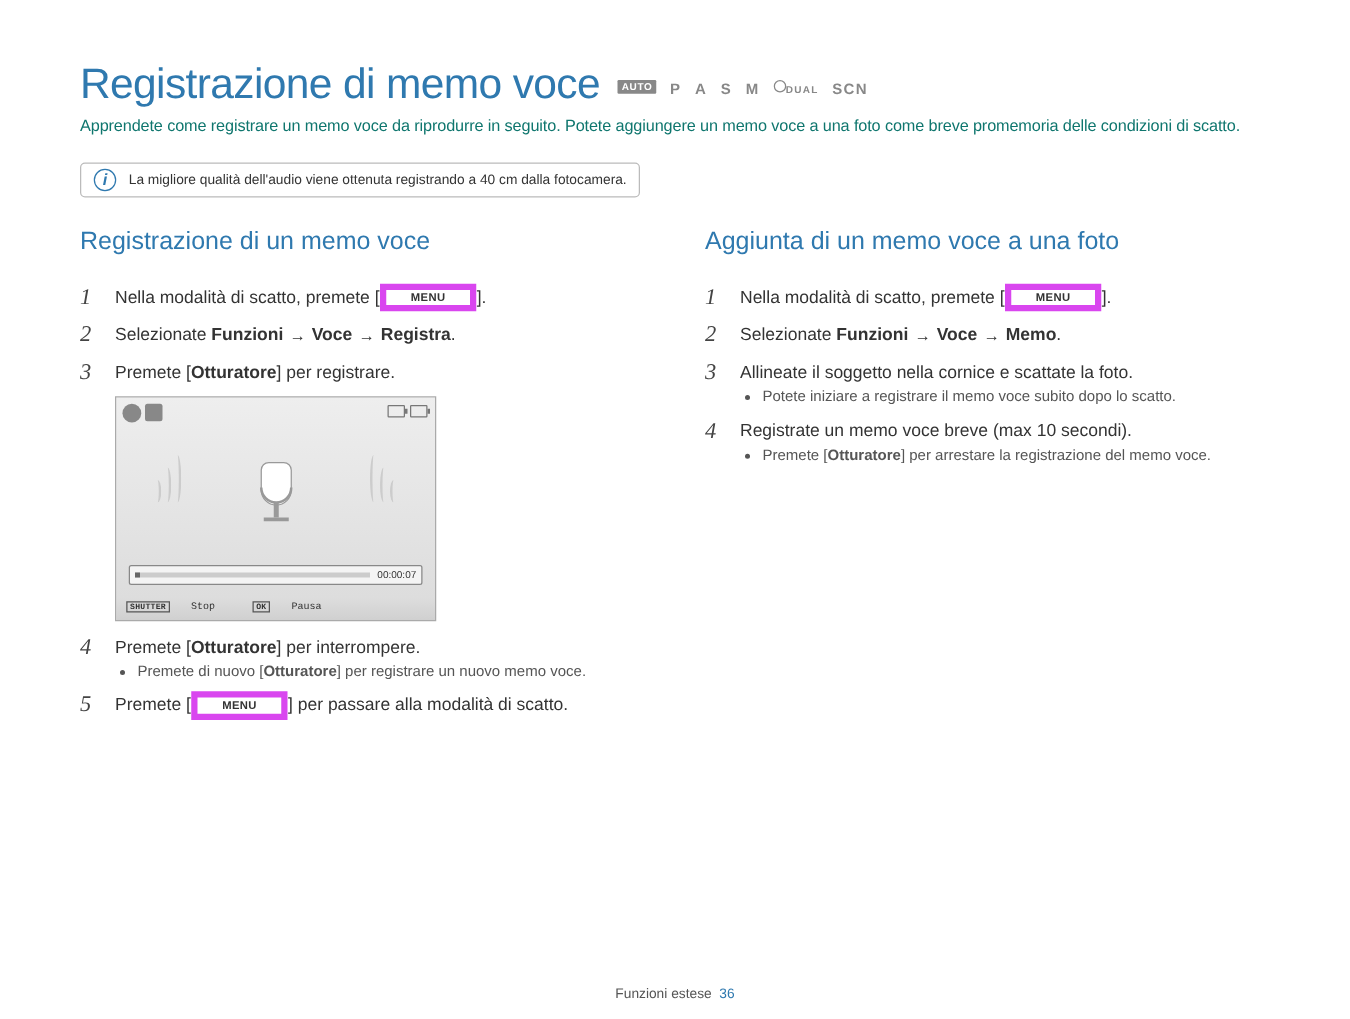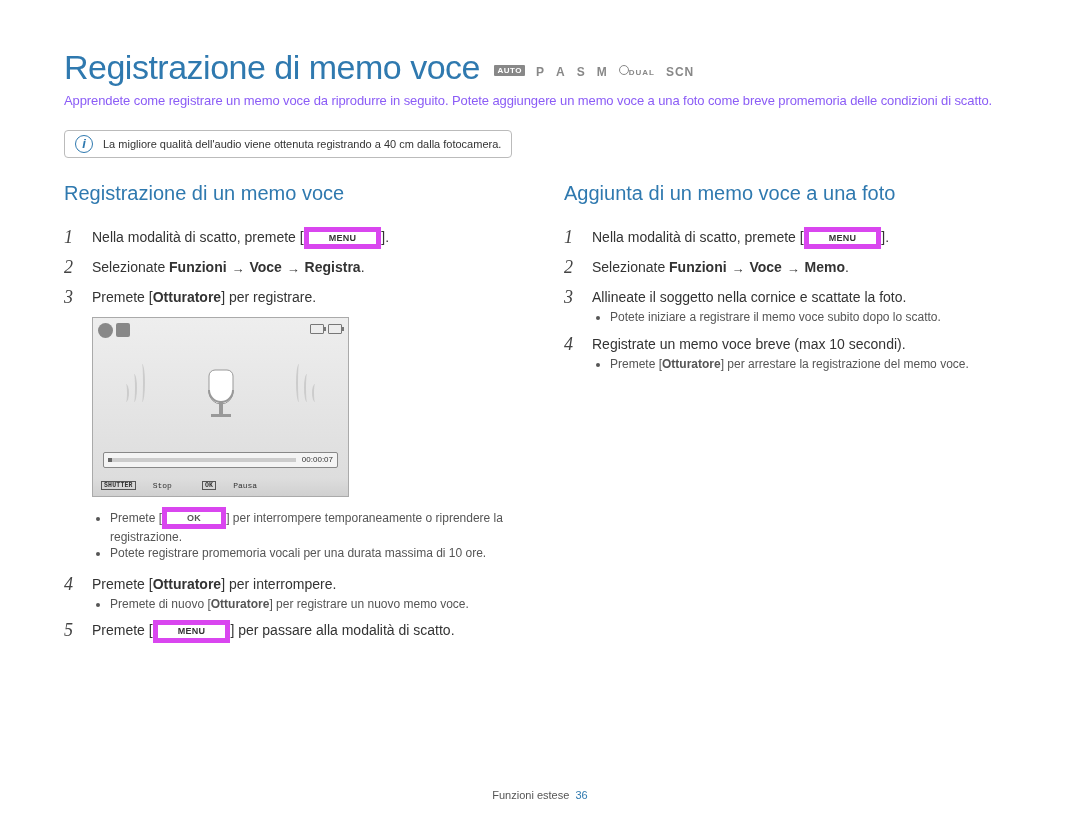--- a/index.html
+++ b/index.html
@@ -47,21 +47,21 @@
     width: 8px; height: 8px;
     border: 1.2px solid #888;
     border-radius: 50%;
     position: relative;
     top: 0;
   }
   .intro {
     font-size: 13px;
     margin-top: 6px;
     line-height: 1.3;
-    color: #8b5cf6;
+    color: #0f766e;
     letter-spacing: -0.1px;
   }
 
   .note-box {
     border: 1px solid #bbb;
     border-radius: 4px;
     padding: 4px 10px;
     margin: 20px 0 24px 0;
     display: inline-flex;
     align-items: center;
@@ -375,26 +375,20 @@
           <span class="mini-label">SHUTTER</span>
           <span>Stop</span>
         </span>
         <span class="lcd-btn">
           <span class="mini-label">OK</span>
           <span>Pausa</span>
         </span>
       </div>
     </div>
 
-    <ul style="list-style:disc; padding-left:46px; margin-bottom:12px;">
-      <li style="font-size:12px;color:#555;line-height:1.35;">
-        <span>Premete [</span><span class="btn-label">OK</span><span>] per interrompere temporaneamente o riprendere la registrazione.</span>
-      </li>
-      <li style="font-size:12px;color:#555;line-height:1.35;">Potete registrare promemoria vocali per una durata massima di 10 ore.</li>
-    </ul>
 
     <ol class="steps" start="4">
       <li>
         <span class="step-num">4</span>
         <span class="step-body">
           <span>Premete [</span><b>Otturatore</b><span>] per interrompere.</span>
           <ul>
             <li>
               <span>Premete di nuovo [</span><b>Otturatore</b><span>] per registrare un nuovo memo voce.</span>
             </li>

